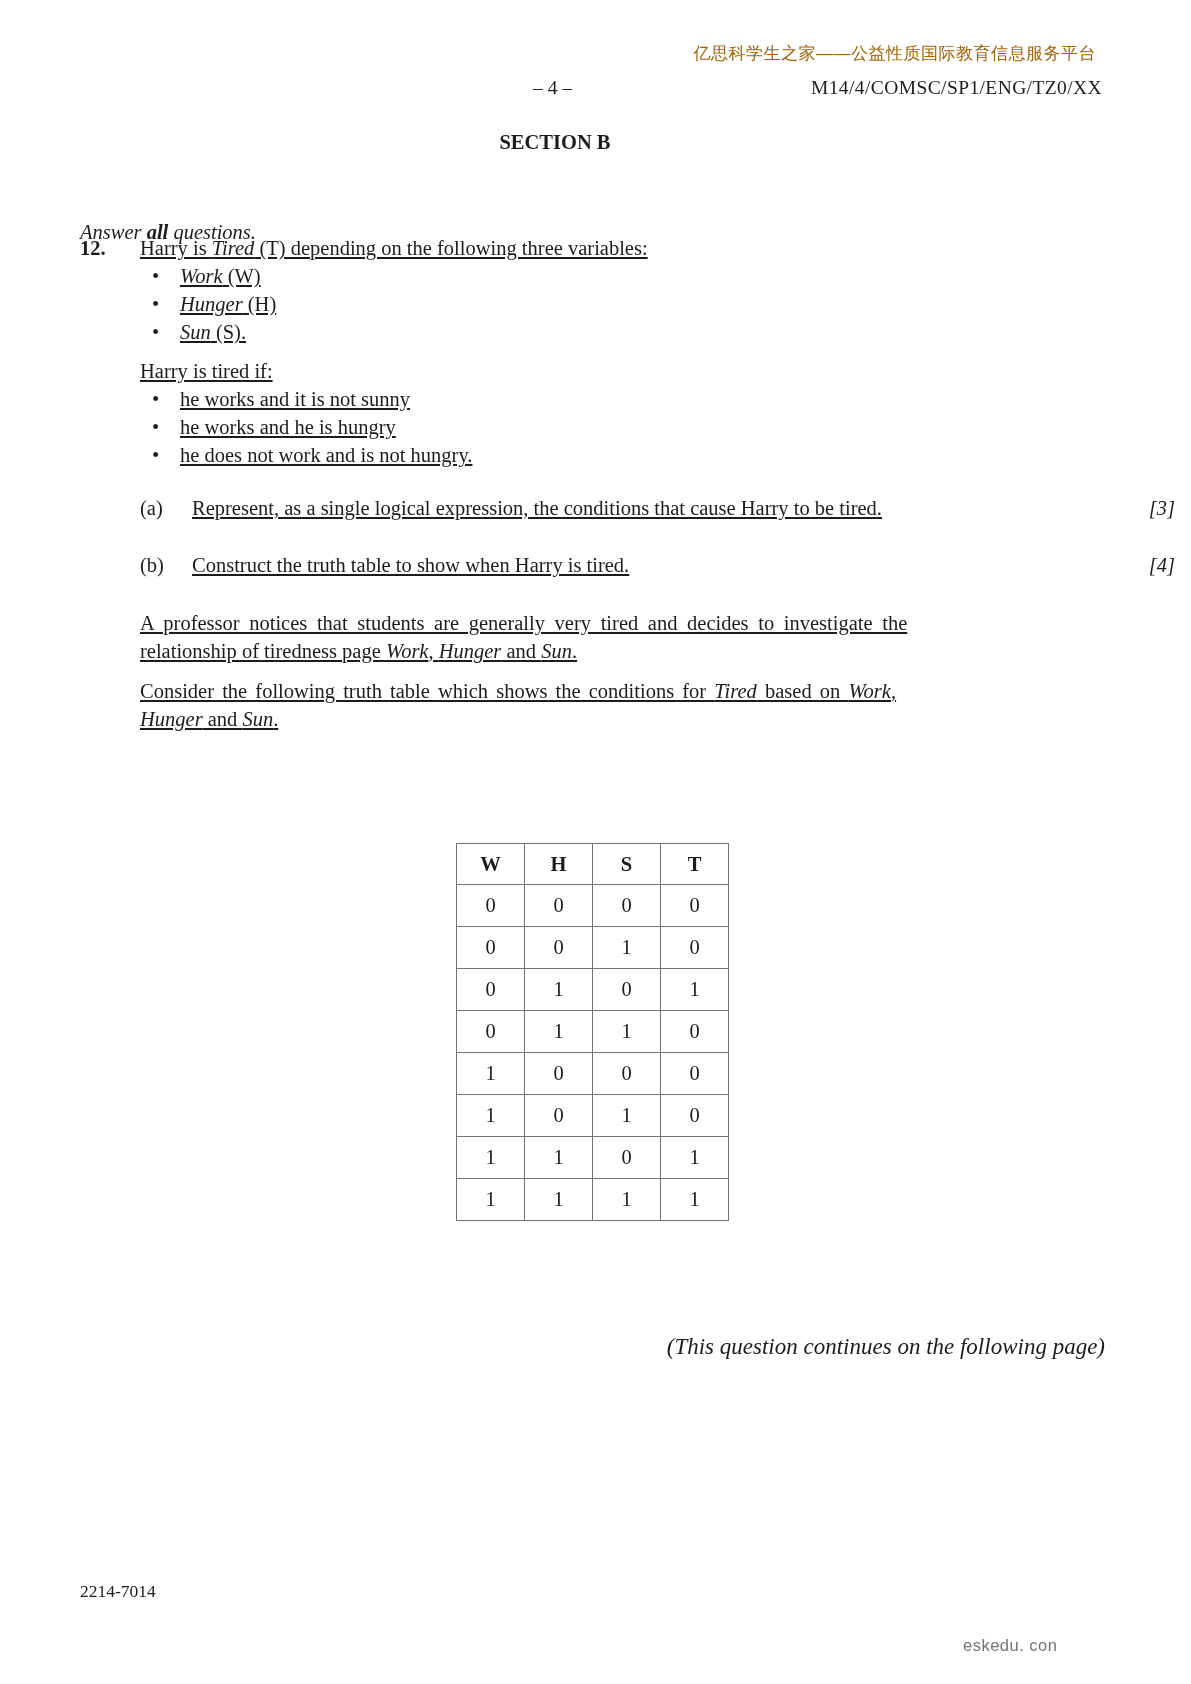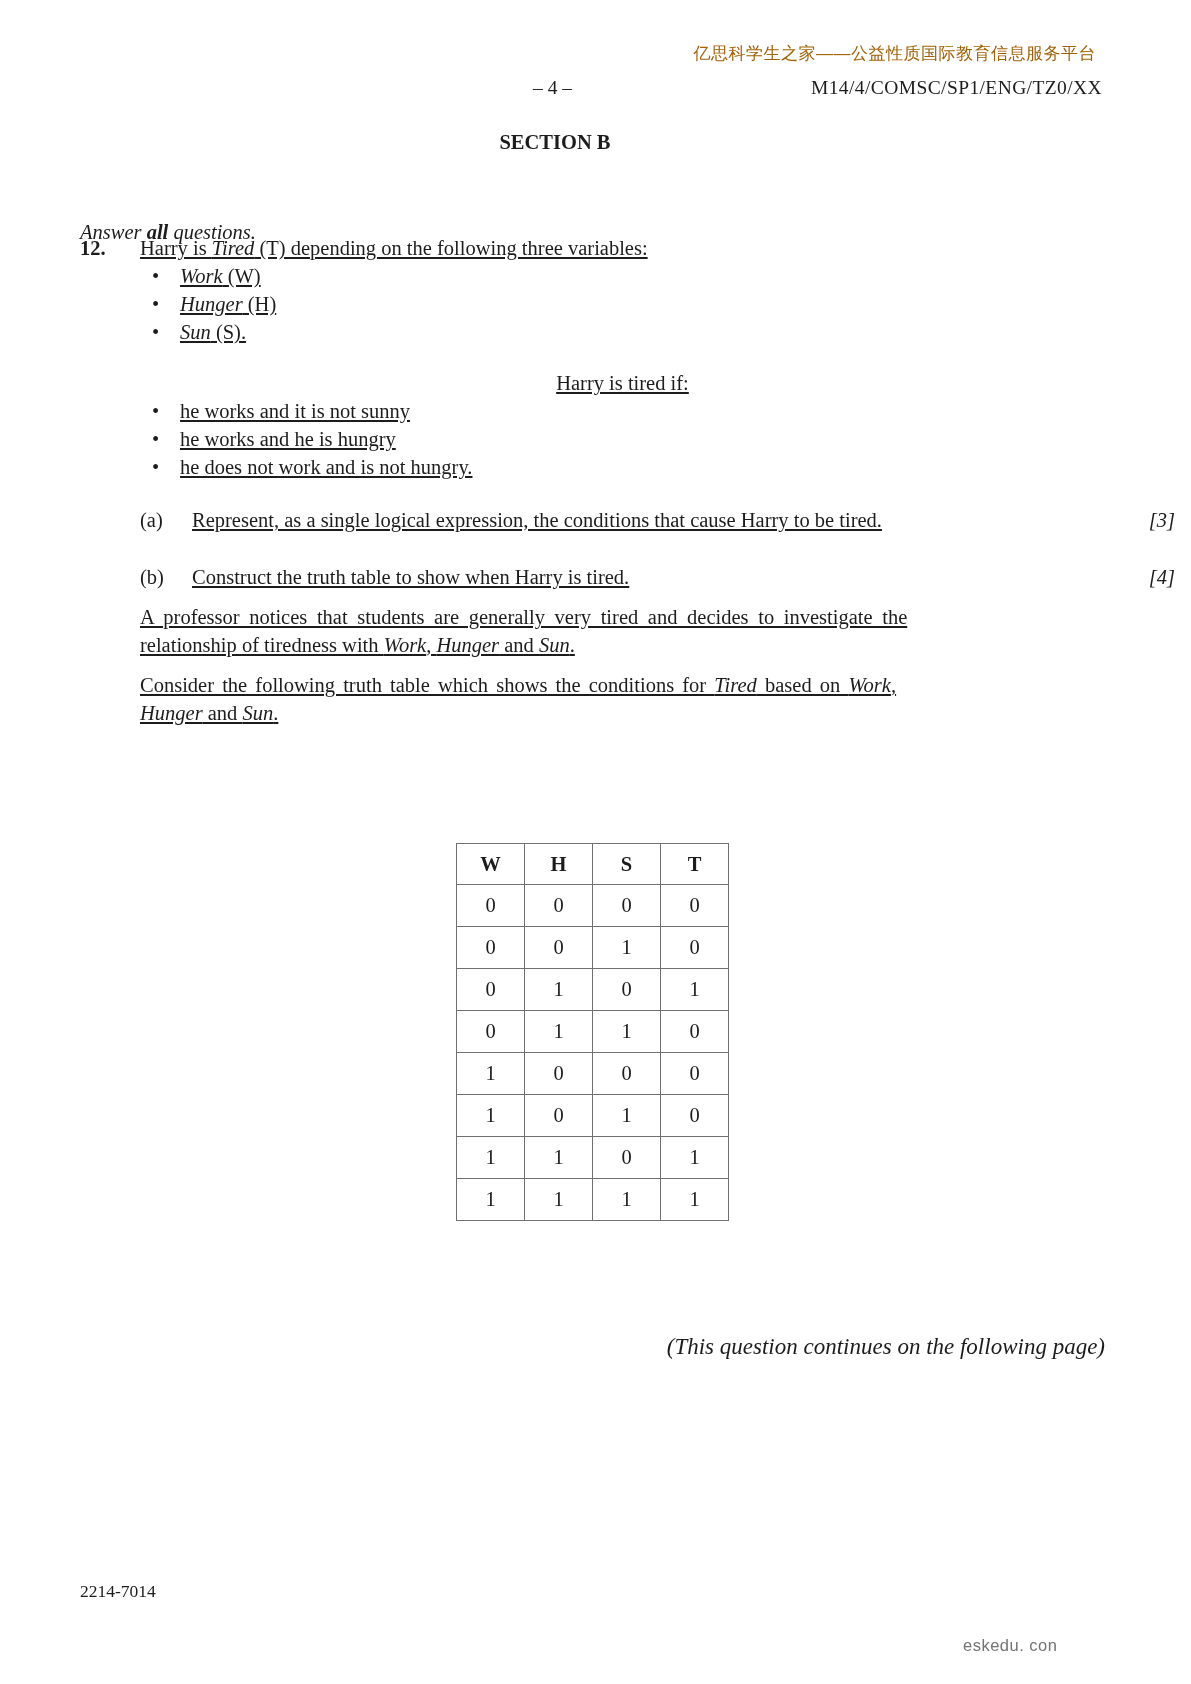--- a/index.html
+++ b/index.html
@@ -45,29 +45,29 @@
     position:absolute;left:0;top:0;font-weight:bold;
   }
   .q-body{padding-left:60px;}
   .it{font-style:italic;}
   .bullet-list{margin:0;}
   .bullet-item{position:relative;padding-left:40px;}
   .bullet-item::before{
     content:"\2022";
     position:absolute;left:12px;top:0;
   }
-  .spacer-s{margin-top:23px;text-align:center;}
+  .spacer-s{margin-top:11px;}
   .part-row{position:relative;margin-top:25px;padding-left:52px;padding-right:70px;}
   .part-row.pb{margin-top:29px;}
   .part-label{position:absolute;left:0;top:0;}
   .marks{
     position:absolute;right:-70px;top:0;
     font-style:italic;
   }
-  .para{margin-top:12px;width:905px;}
+  .para{margin-top:30px;width:905px;}
   .para.consider{margin-top:12px;}
   .jline1{word-spacing:4.5px;white-space:nowrap;}
   .jline1.c{word-spacing:3px;}
   
   .truth-table{
     position:absolute;left:456px;top:843px;
     border-collapse:collapse;
     font-size:20.5px;
   }
   .truth-table th,.truth-table td{
@@ -142,21 +142,21 @@
 
       <div class="part-row pb">
         <span class="part-label">(b)</span>
         <span>Construct the truth table to show when Harry is tired.</span>
         <span class="marks">[4]</span>
       </div>
 
       <div class="para">
         <div class="jline1">A professor notices that students are generally very tired and decides to investigate the</div>
         <div>
-          <span>relationship of tiredness with </span><span class="it">Work</span><span>, </span><span class="it">Hunger</span><span> and </span><span class="it">Sun</span><span>.</span>
+          <span>relationship of tiredness page </span><span class="it">Work</span><span>, </span><span class="it">Hunger</span><span> and </span><span class="it">Sun</span><span>.</span>
         </div>
       </div>
 
       <div class="para consider">
         <div class="jline1 c">
           <span>Consider the following truth table which shows the conditions for </span><span class="it">Tired</span><span> based on </span><span class="it">Work</span><span>,</span>
         </div>
         <div>
           <span class="it">Hunger</span><span> and </span><span class="it">Sun</span><span>.</span>
         </div>

